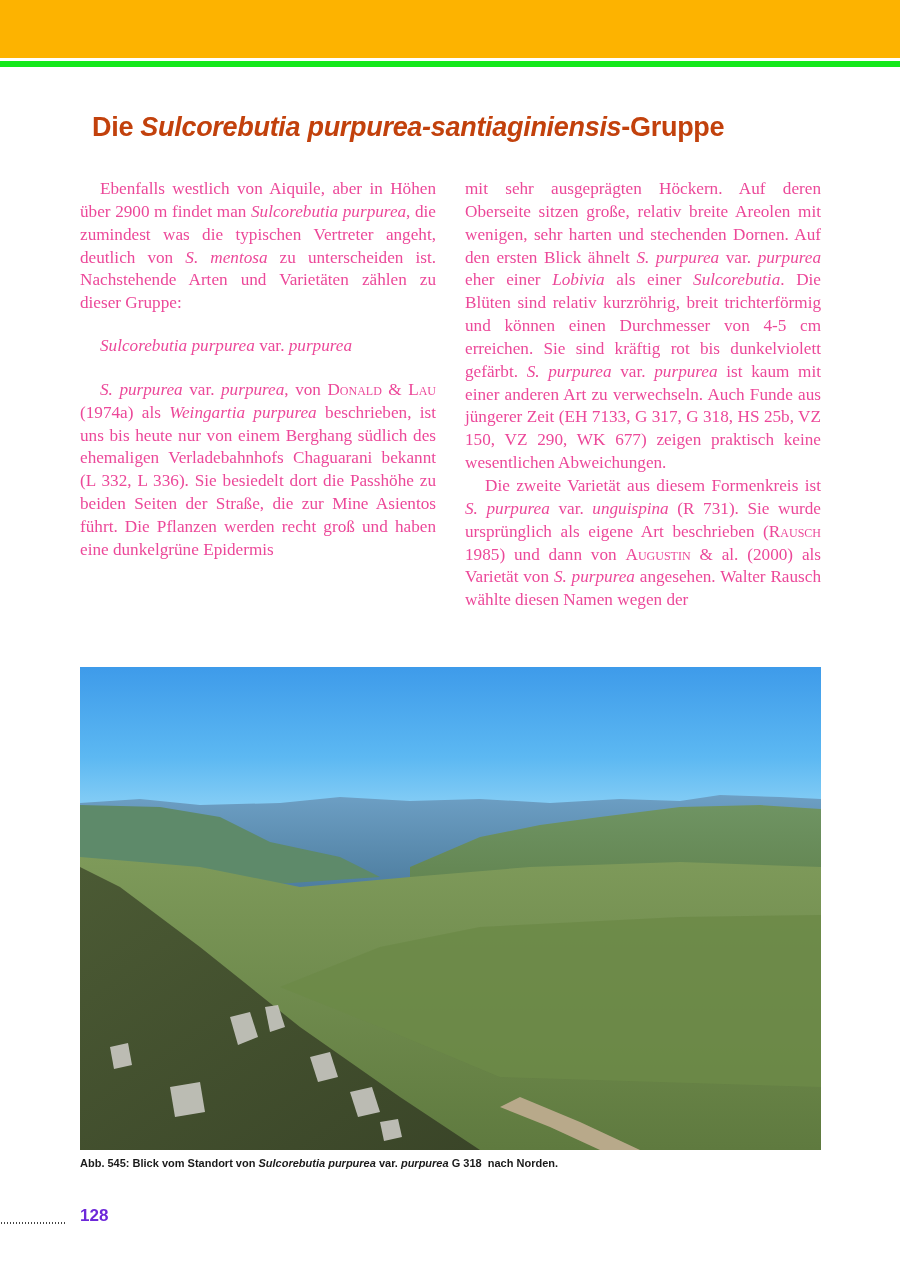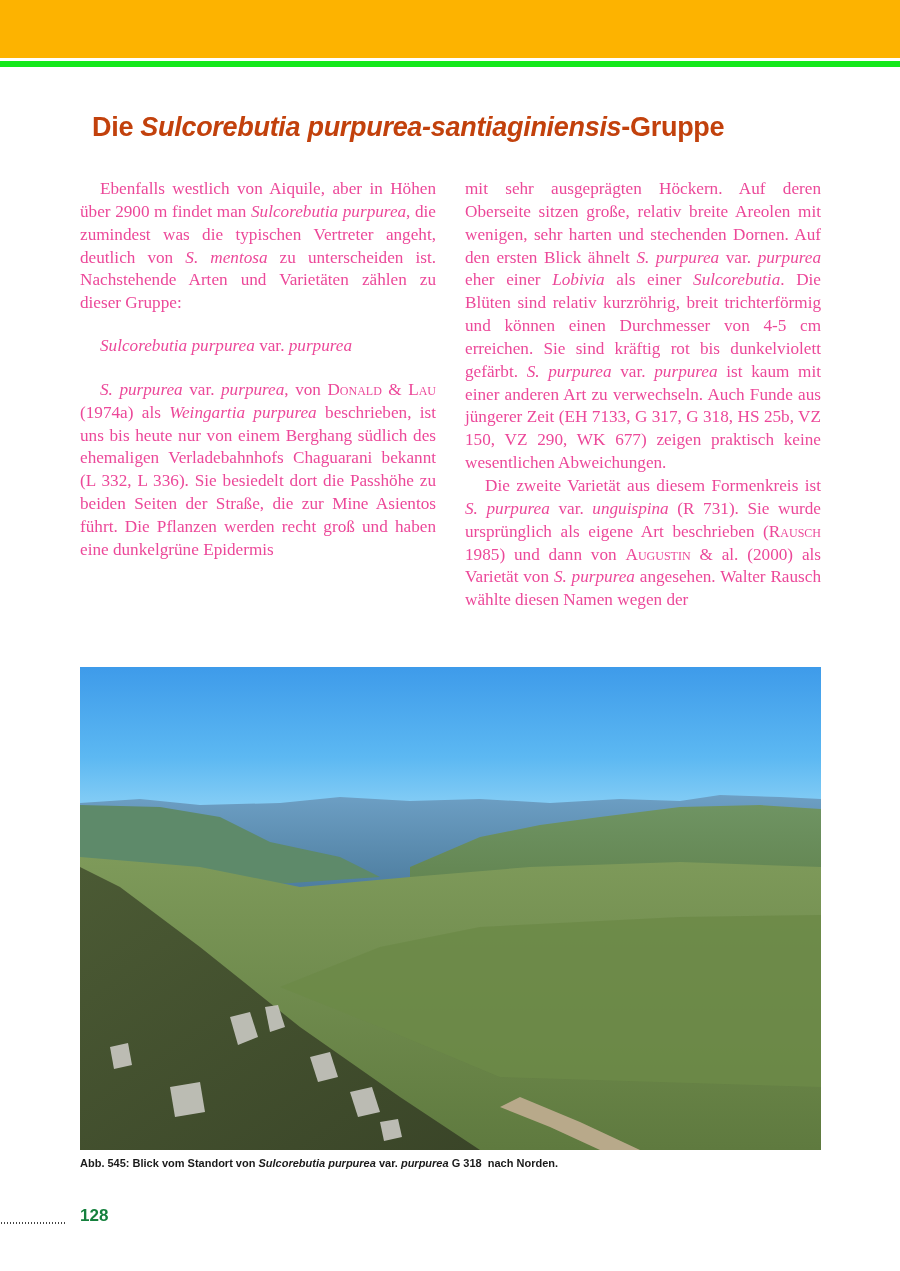--- a/index.html
+++ b/index.html
@@ -22,21 +22,21 @@
   .sc { font-variant:small-caps;margin-top:11px; }
   .photo { position:absolute; left:80px; top:667px; width:741px; height:483px; overflow:hidden; }
   .photo svg { display:block; }
   .caption { position:absolute; left:80px; top:1157px; font-family:"Liberation Sans", sans-serif;
              font-size:11px; font-weight:bold; color:#1a1a1a; white-space:pre; }
   .caption i { font-style:italic; }
   .dots { position:absolute; left:0; top:1222px; width:66px; height:2px;
           background-image:radial-gradient(circle, #444 0.8px, transparent 1px);
           background-size:3px 2px; }
   .page-number { position:absolute; left:80px; top:1206px; font-family:"Liberation Sans", sans-serif;
-                 font-size:17px; font-weight:bold; color:#15803d; }
+                 font-size:17px; font-weight:bold; color:#6d28d9; }
 </style>
 </head>
 <body>
 
 <div class="top-band"></div>
 <div class="top-gap"></div>
 <div class="top-green"></div>
 
 <h1 class="title"><span>Die </span><i>Sulcorebutia purpurea-santiaginiensis</i><span>-Gruppe</span></h1>
 

